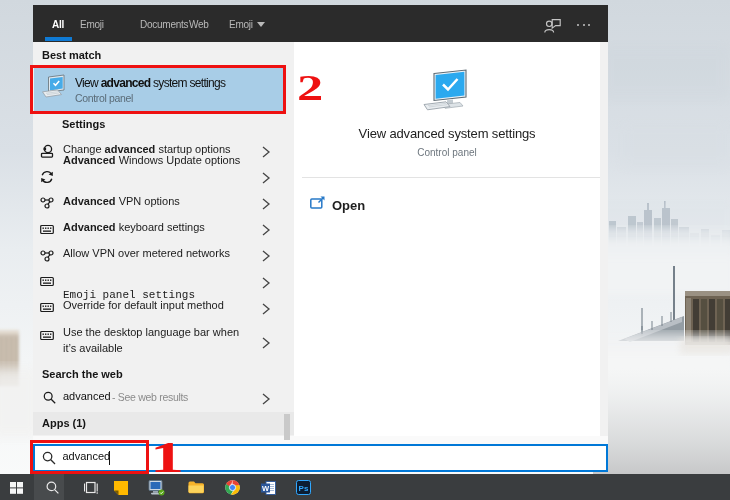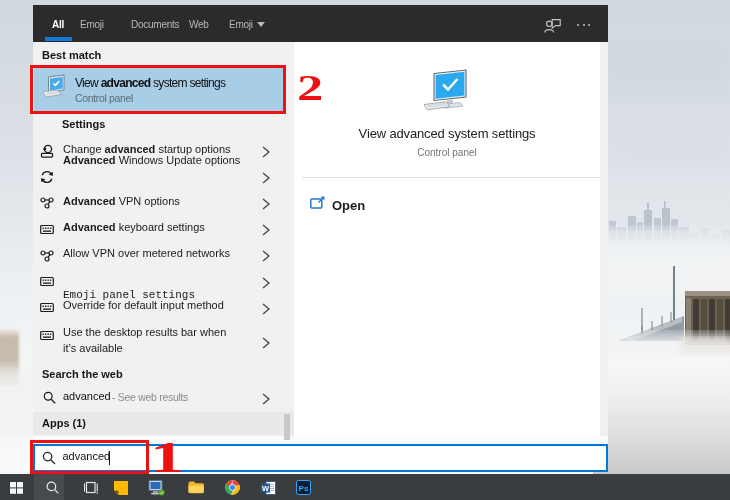--- a/index.html
+++ b/index.html
@@ -119,21 +119,21 @@
   <rect x="600" y="45" width="130" height="55" fill="#c9d2d9" opacity="0.25" filter="url(#blur6)"></rect>
   <rect x="620" y="120" width="110" height="50" fill="#d8dee3" opacity="0.4" filter="url(#blur6)"></rect>
 </svg>
 
 <div id="panelbg" class="abs"></div>
 <div id="rightpanel" class="abs"></div>
 
 <div id="hdr" class="abs">
   <span class="tab" style="left:19px;color:#ffffff;font-weight:bold;">All</span>
   <span class="tab" style="left:47px;">Emoji</span>
-  <span class="tab" style="left:90px;padding-left:8px;">Documents</span>
+  <span class="tab" style="left:99px;padding-left:8px;">Documents</span>
   <span class="tab" style="left:156px;">Web</span>
   <span class="tab" style="left:196px;">Emoji</span>
   <span style="position:absolute;left:224px;top:17px;width:0;height:0;border-left:4.5px solid transparent;border-right:4.5px solid transparent;border-top:5px solid #b9b9b9;"></span>
   <div style="position:absolute;left:12px;top:32px;width:27px;height:4px;background:#0f7ad4;"></div>
   
   <svg style="position:absolute;left:511px;top:12px" width="17" height="16" viewBox="0 0 17 16">
     <circle cx="5.2" cy="6.8" r="2.7" fill="none" stroke="#c4c4c4" stroke-width="1.15"></circle>
     <path d="M0.8 15.5 C0.8 11.6 9.6 11.6 9.6 15.5" fill="none" stroke="#c4c4c4" stroke-width="1.15"></path>
     <path d="M8.2 2.6 h8 v6 h-4.6 l-3.4 2.6 v-2.6 z" fill="none" stroke="#c4c4c4" stroke-width="1.15"></path>
   </svg>
@@ -249,21 +249,21 @@
   </svg>
 
 <svg class="ricon" style="top:329px" width="14" height="13" viewBox="0 0 14 13">
   <rect x="0.7" y="2.5" width="12.6" height="8" rx="1" fill="none" stroke="#1b1b1b" stroke-width="1.2"></rect>
   <rect x="2.5" y="4.5" width="1.4" height="1.4" fill="#1b1b1b"></rect>
     <rect x="5" y="4.5" width="1.4" height="1.4" fill="#1b1b1b"></rect>
     <rect x="7.5" y="4.5" width="1.4" height="1.4" fill="#1b1b1b"></rect>
     <rect x="10" y="4.5" width="1.4" height="1.4" fill="#1b1b1b"></rect>
   <rect x="3" y="7.5" width="8" height="1.3" fill="#1b1b1b"></rect>
 </svg>
-<span class="rowtext" style="top:325.5px;">Use the desktop results bar when</span>
+<span class="rowtext" style="top:325.5px;">Use the desktop language bar when</span>
 <span class="rowtext" style="top:341.5px;">it’s available</span>
 <svg class="chev" style="top:337px" width="12" height="12">
     <path d="M3 1 L9 6 L3 11" fill="none" stroke="#454545" stroke-width="1.3"></path>
   </svg>
 
 <span class="seclabel" style="top:368px;">Search the web</span>
 
 <svg class="abs" style="left:43px;top:391px" width="13" height="13" viewBox="0 0 13 13">
   <circle cx="5.2" cy="5.2" r="3.9" fill="none" stroke="#1b1b1b" stroke-width="1.25"></circle>
   <line x1="8.2" y1="8.2" x2="12.2" y2="12.2" stroke="#1b1b1b" stroke-width="1.25"></line>

